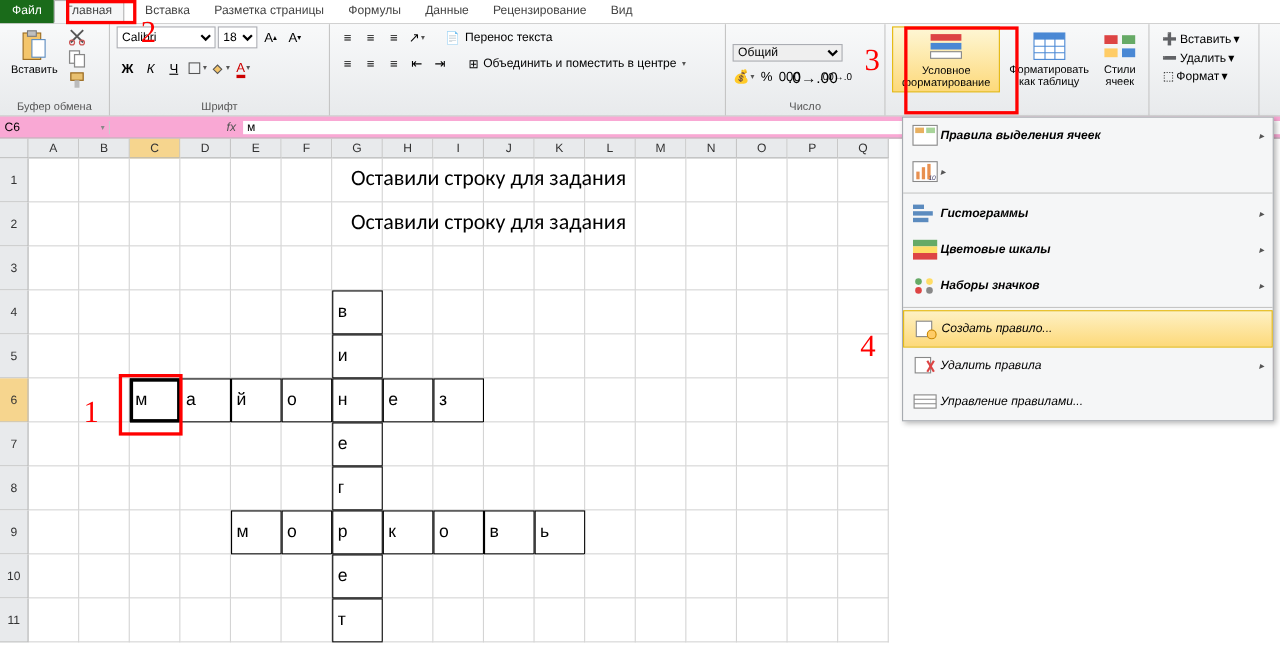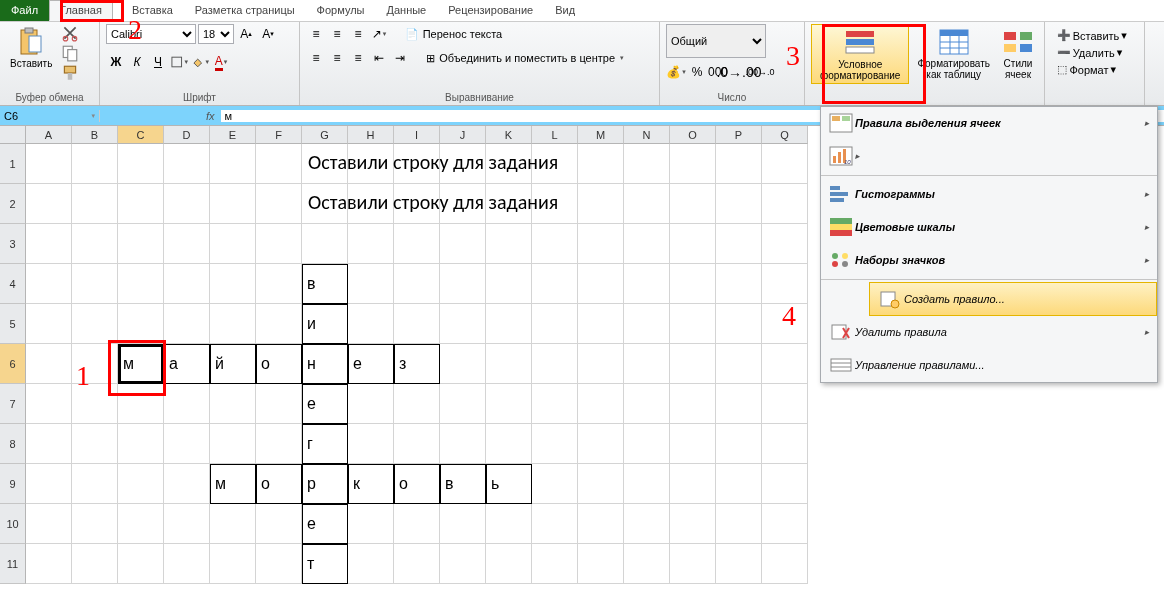--- a/index.html
+++ b/index.html
@@ -26,56 +26,56 @@
 .font-name { width: 90px; }
 .font-size { width: 36px; }
 .btn-strip { display: flex; gap: 1px; }
 .sq { width: 20px; height: 20px; border: 1px solid transparent; cursor: pointer; display: flex; align-items: center; justify-content: center; font-size: 12px; }
 .dd-arrow::after { content: "▾"; font-size: 7px; margin-left: 1px; color: #555; }
 
 .align-group .group-content { flex-direction: column; gap: 4px; }
 .wrap-btn, .merge-btn { display: flex; align-items: center; gap: 4px; font-size: 11px; padding: 1px 4px; cursor: pointer; }
 
 .number-group .group-content { flex-direction: column; gap: 4px; }
-.num-format { width: 100px; font-size: 11px; border: 1px solid #abadb3; height: 34px; }
+.num-format { width: 100px; font-size: 11px; border: 1px solid #abadb3; height: 16px; margin-top: 16px; }
 
 .cond-btn { background: linear-gradient(#fef7d6, #fdd97a); border: 1px solid #e5b500; }
 
 
 .annot { position: absolute; border: 3px solid red; pointer-events: none; z-index: 50; }
 .annot-text { position: absolute; color: red; font-size: 28px; font-family: 'Segoe Script', cursive; z-index: 51; }
 
 
-.formula-bar { display: flex; height: 20px; border-bottom: 1px solid #b5b5b5; background: #7dd3fc; align-items: center; }
+.formula-bar { display: flex; height: 20px; border-bottom: 1px solid #b5b5b5; background: #f9a8d4; align-items: center; }
 .name-box { width: 100px; border-right: 1px solid #ccc; padding: 0 4px; font-size: 11px; display: flex; align-items: center; }
 .name-box::after { content: "▾"; font-size: 7px; margin-left: auto; color: #888; }
 .fx { padding: 0 6px; font-style: italic; color: #555; }
 .formula-input { flex: 1; border: none; font-size: 11px; padding: 0 4px; }
 
 
 .grid-area { position: relative; overflow: hidden; height: calc(608px - 22px - 84px - 20px); }
 .corner { position: absolute; top: 0; left: 0; width: 26px; height: 18px; background: #e8eaec; border-right: 1px solid #b5b5b5; border-bottom: 1px solid #b5b5b5; }
 .col-headers { position: absolute; top: 0; left: 26px; right: 0; height: 18px; display: flex; }
 .col-h { width: 46px; text-align: center; font-size: 11px; color: #333; background: #e8eaec; border-right: 1px solid #c5c5c5; border-bottom: 1px solid #b5b5b5; line-height: 18px; }
 .col-h.sel { background: #f6d58e; }
 .row-headers { position: absolute; top: 18px; left: 0; width: 26px; }
 .row-h { height: 40px; text-align: center; font-size: 11px; color: #333; background: #e8eaec; border-right: 1px solid #b5b5b5; border-bottom: 1px solid #c5c5c5; line-height: 40px; }
 .row-h.sel { background: #f6d58e; }
 .cells { position: absolute; top: 18px; left: 26px; right: 0; bottom: 0; }
 .row { display: flex; height: 40px; }
 .cell { width: 46px; height: 40px; border-right: 1px solid #d4d4d4; border-bottom: 1px solid #d4d4d4; font-size: 16px; padding: 2px 4px; display: flex; align-items: center; }
 .cell.box { border: 1px solid #000; }
 .active-cell-border { position: absolute; border: 3px solid #000; pointer-events: none; }
 
-.merged-text { position: absolute; font-size: 20px; font-family: 'Calibri', sans-serif; color: #000; }
+.merged-text { position: absolute; font-size: 20px; font-family: 'Calibri', sans-serif; color: #000; margin-left: 11px; }
 
 
 .dropdown { position: absolute; top: 106px; left: 820px; width: 338px; background: #f5f6f7; border: 1px solid #a7abb0; box-shadow: 2px 2px 5px rgba(0,0,0,0.3); z-index: 100; }
 .dd-item { display: flex; align-items: center; padding: 6px 8px; font-size: 11px; cursor: pointer; gap: 2px; border-bottom: 1px solid transparent; font-style: italic; }
-.dd-item.highlighted { background: linear-gradient(#fef1c4, #fdd97a); border: 1px solid #e5b500; margin-left: 48px; }
+.dd-item.highlighted { background: linear-gradient(#fef1c4, #fdd97a); border: 1px solid #e5b500; }
 .dd-item .dd-icon { width: 24px; height: 20px; display: flex; align-items: center; justify-content: center; }
 .dd-item .dd-label { flex: 1; font-weight: bold; }
 .dd-item .dd-arrow-r { font-size: 9px; color: #555; }
 .dd-sep { height: 1px; background: #c5c5c5; margin: 2px 0; }
 .dd-item.plain .dd-label { font-weight: normal; }
 
 .side-cells { display: flex; flex-direction: column; gap: 2px; padding: 4px; }
 .side-row { display: flex; gap: 2px; align-items: center; font-size: 11px; cursor: pointer; padding: 1px 2px; }
 
 
@@ -191,21 +191,20 @@
           <div class="sq">≡</div>
           <div class="sq">⇤</div>
           <div class="sq">⇥</div>
         </div>
         <div class="merge-btn dd-arrow">
           <span>⊞</span>
           <span>Объединить и поместить в центре</span>
         </div>
       </div>
     </div>
-    <div class="group-label">Выравнивание</div>
   </div>
 
   <div class="group number-group" style="width:145px">
     <div class="group-content">
       <select class="num-format dd-arrow"><option>Общий</option></select>
       <div class="btn-strip">
         <div class="sq dd-arrow">💰</div>
         <div class="sq">%</div>
         <div class="sq">000</div>
         <div class="sq">

